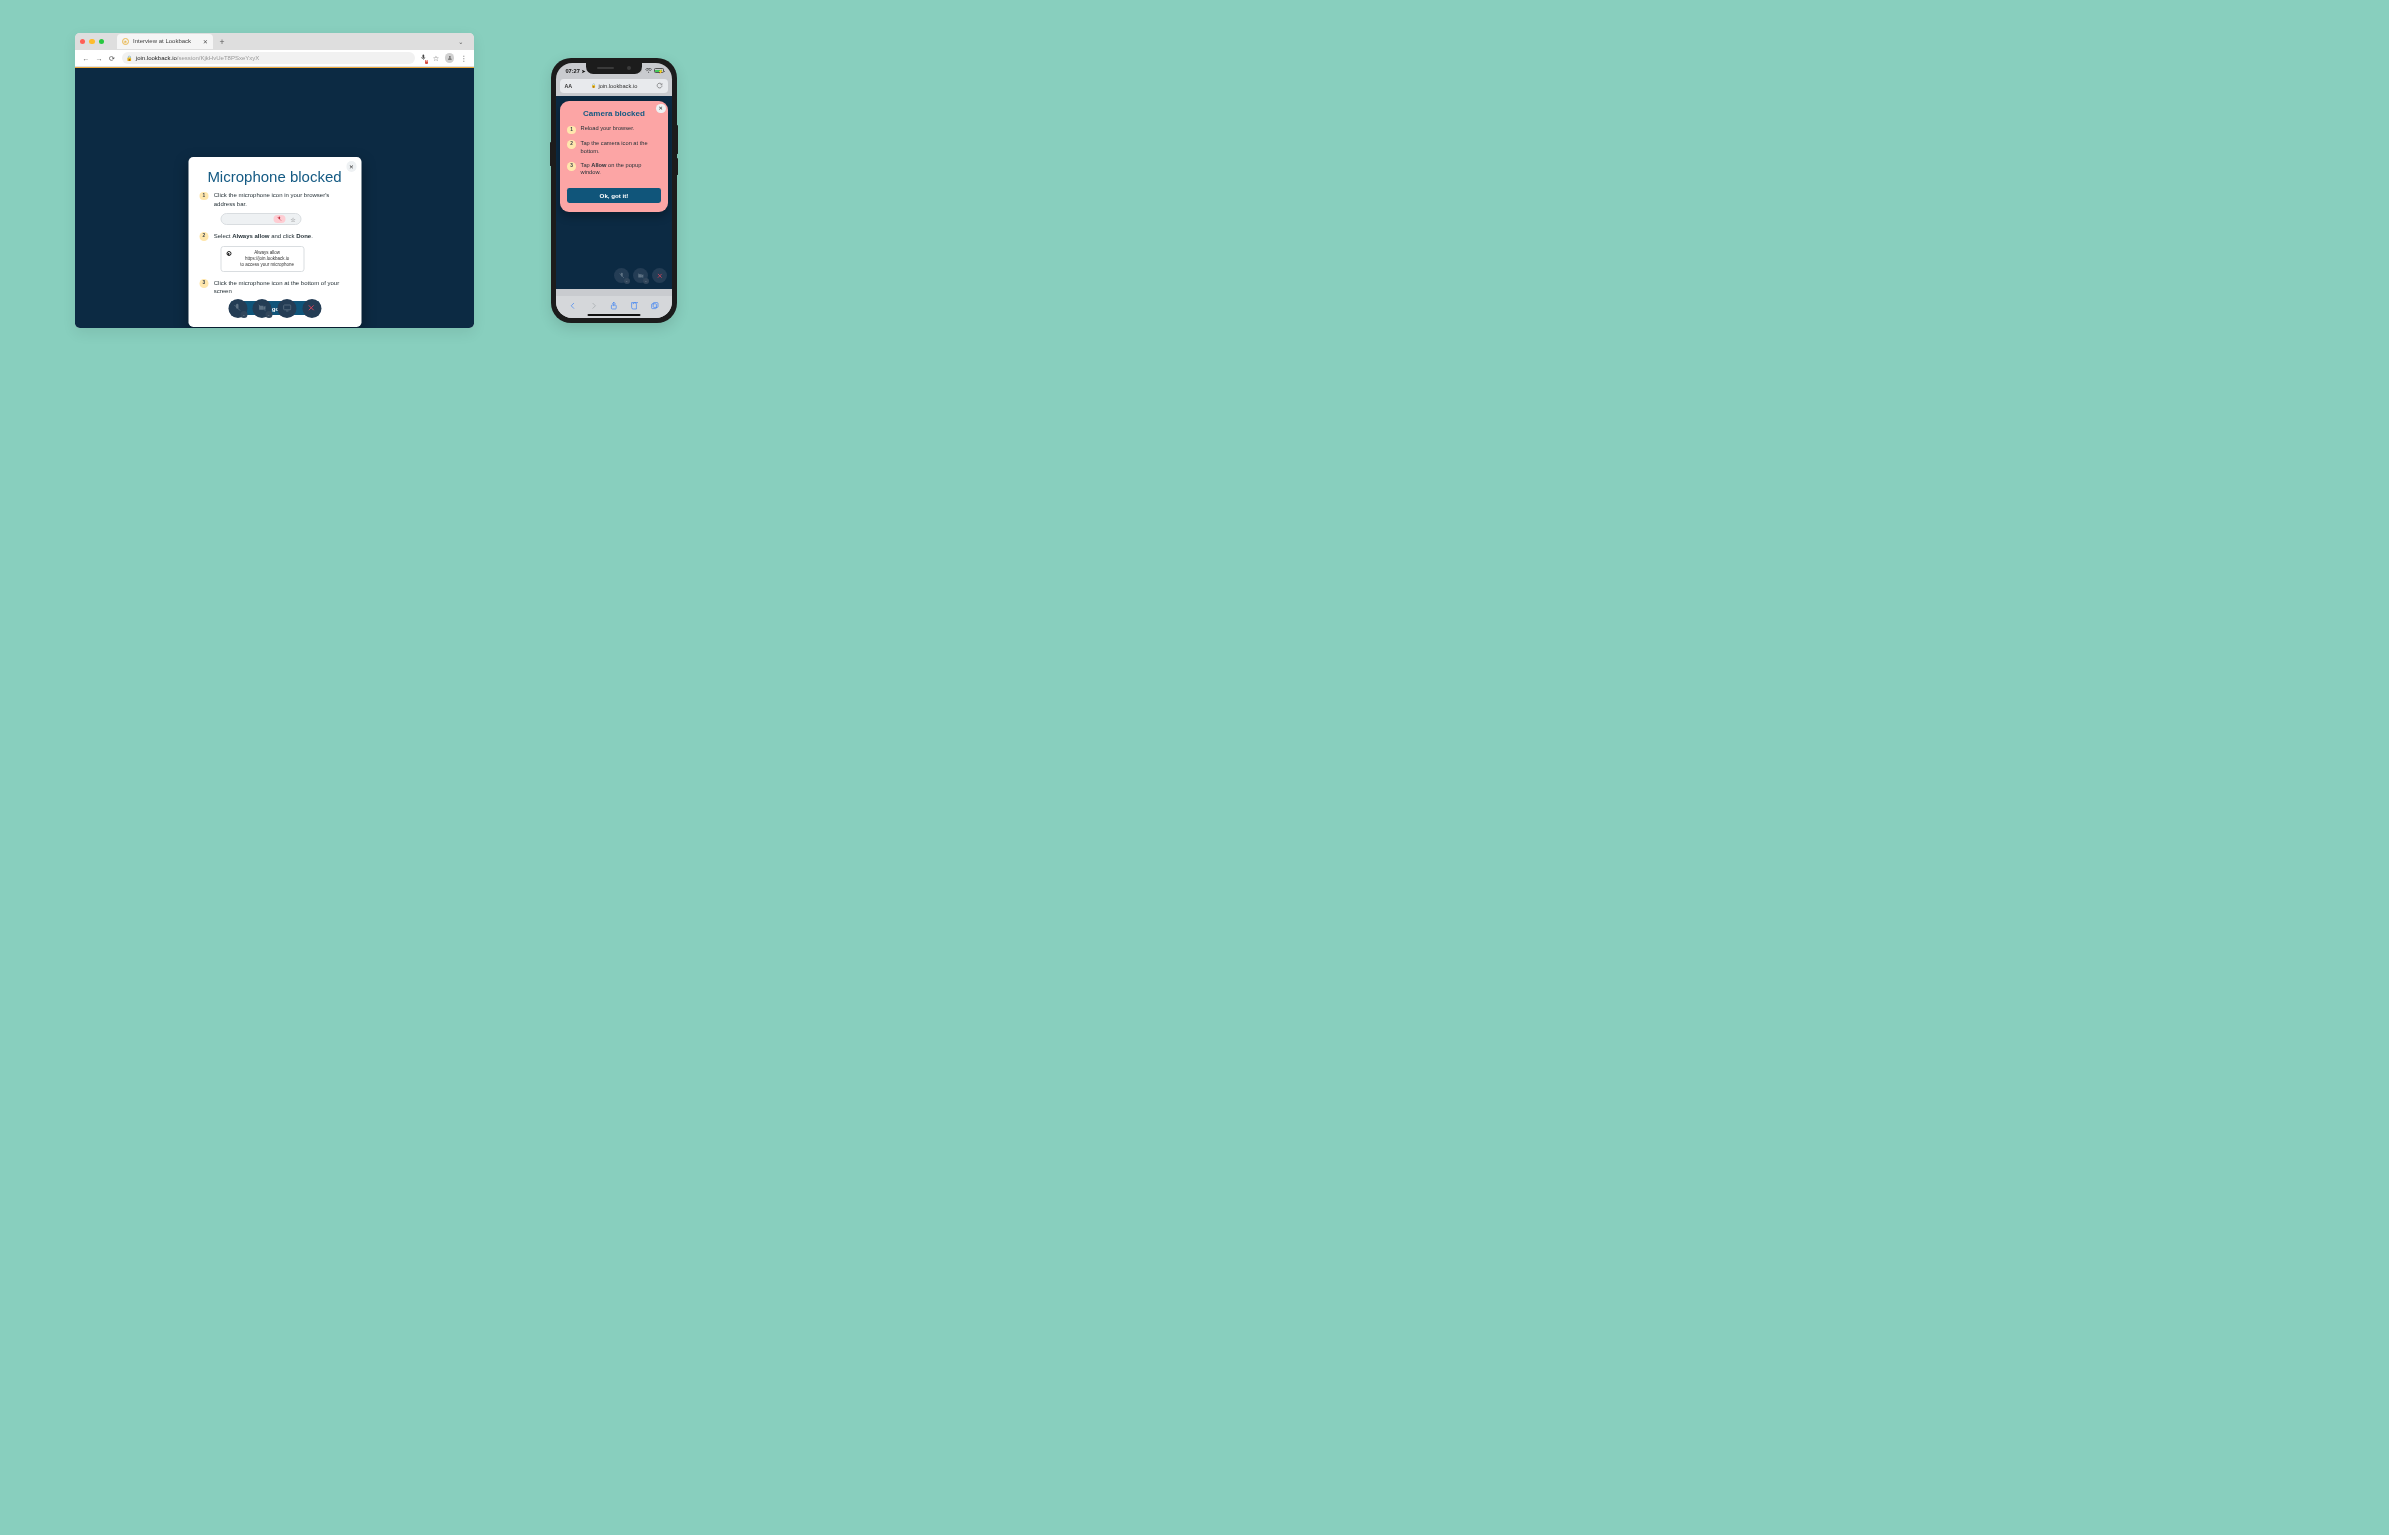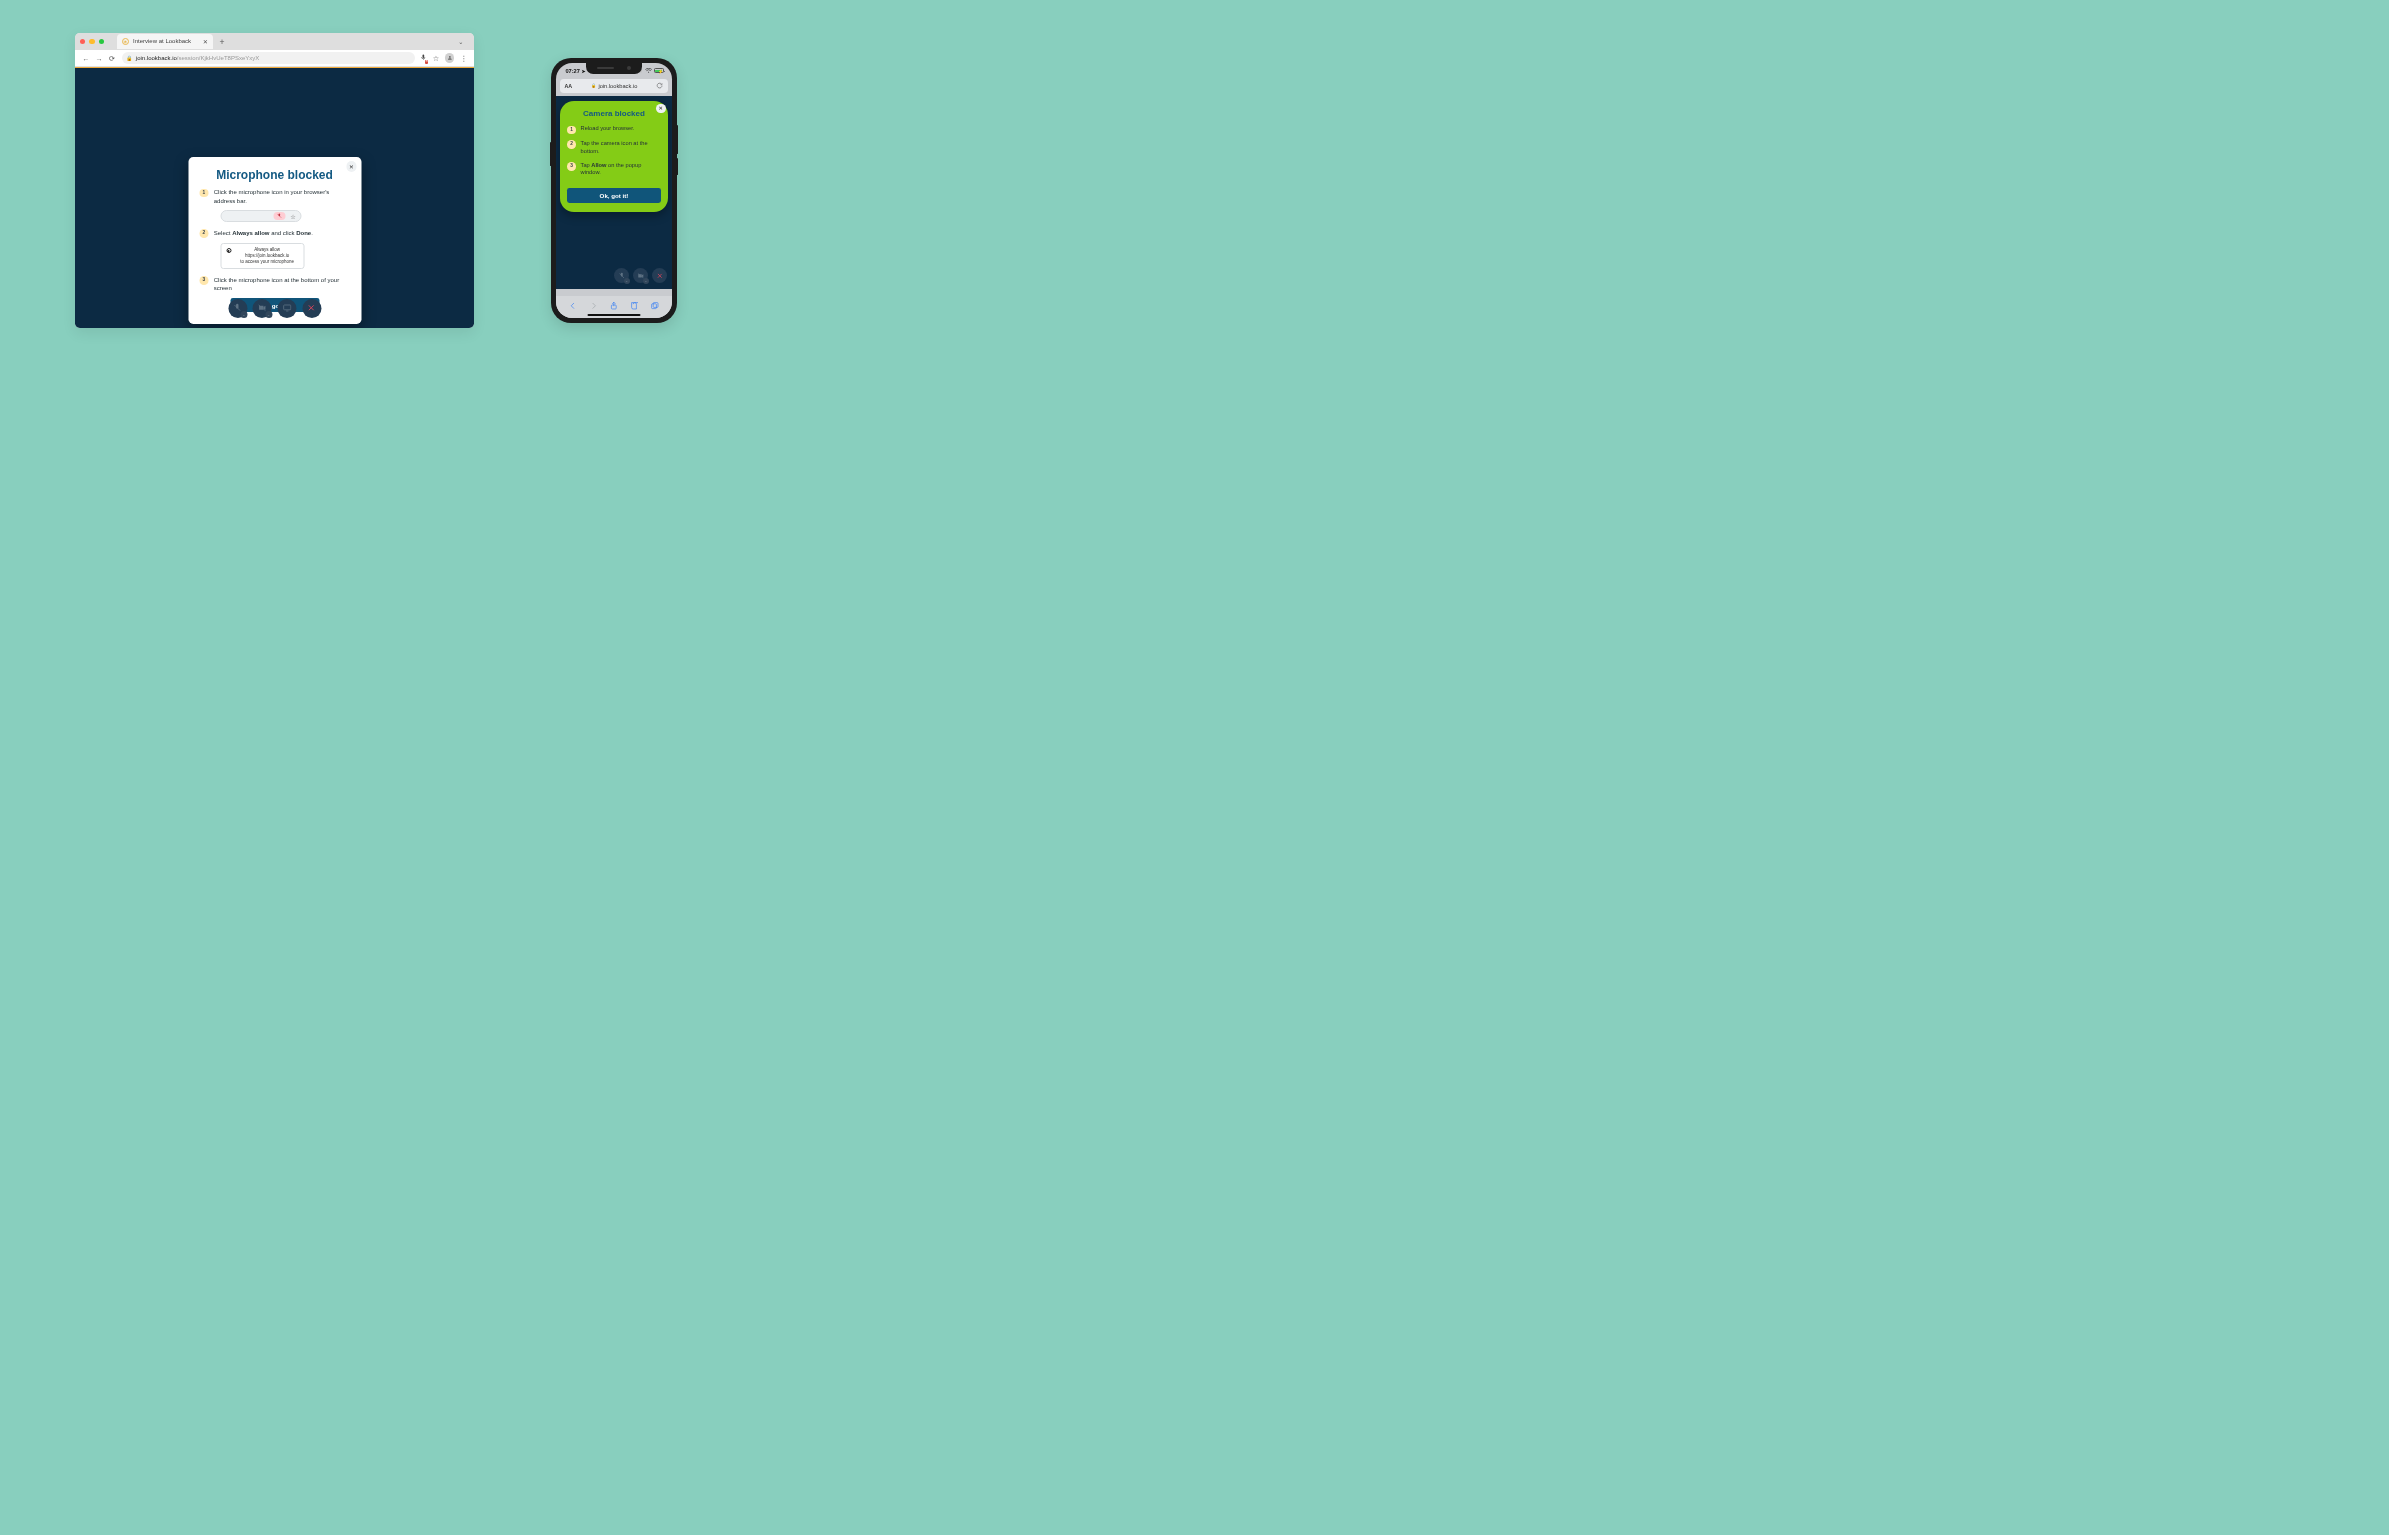--- a/index.html
+++ b/index.html
@@ -83,21 +83,21 @@
   .modal{
     position:absolute; left:50%; top:90px; transform:translateX(-50%);
     width:173px; background:#ffffff; border-radius:4.8px;
     padding:9.6px 11.5px 11.5px; box-shadow:0 5.7px 14.3px rgba(0,0,0,.35);
   }
   .modal .close{
     position:absolute; top:4.3px; right:4.3px; width:10.5px;height:10.5px;
     border-radius:50%; background:#eef1f3; display:flex;align-items:center;justify-content:center;
     color:#333; font-size:5.7px; cursor:pointer;
   }
-  .modal h2{ text-align:center; font-size:12px; color:#145a83; margin:1px 0 6.7px; font-weight:700;}
+  .modal h2{ text-align:center; font-size:15px; color:#145a83; margin:1px 0 6.7px; font-weight:400;}
   .step{ display:flex; gap:5.7px; margin-bottom:4.8px; font-size:6px; color:#263238; line-height:1.4;}
   .step-num{
     width:8.6px;height:8.6px;border-radius:50%; background:#ffe7ad; color:#38424b;
     font-size:4.8px; font-weight:600; display:flex;align-items:center;justify-content:center; flex-shrink:0; margin-top:0.5px;
   }
   .step b{font-weight:700;}
   .illust1{
     margin:2.9px 0 6.7px 21px; height:12.4px; width:81px; background:#eef1f3; border:0.5px solid #d9dde0; border-radius:6.7px;
     display:flex; align-items:center; justify-content:flex-end; gap:4.8px; padding-right:4.8px;
   }
@@ -150,21 +150,21 @@
   .batt .fill{position:absolute;left:0.5px;top:0.5px;bottom:0.5px;width:80%;background:#46c759;border-radius:0.5px;}
   .batt .bolt{position:absolute;left:3.3px;top:-0.5px;font-size:4.3px;color:#111;}
 
   .safari-url{ height:14.3px; margin:0 3.8px; background:#e8eaed; border-radius:3.8px; display:flex;align-items:center;justify-content:space-between; padding:0 4.8px; font-size:5.7px; color:#333;}
   .safari-url .aa{font-weight:700; font-size:5.3px;}
   .safari-url .mid{display:flex;align-items:center;gap:1.9px;}
   .safari-url .ref svg{width:7.2px;height:7.2px;stroke:#333;fill:none;stroke-width:1.5;}
 
   .mob-viewport{ margin:2.9px 0 0; height:193px; background:#0c2a43; position:relative;}
   .mob-modal{
-    position:absolute; left:3.8px; right:3.8px; top:4.8px; background:#84cc16; border-radius:14px; padding:7.6px 7.6px 8.6px;
+    position:absolute; left:3.8px; right:3.8px; top:4.8px; background:#fca5a5; border-radius:9px; padding:7.6px 7.6px 8.6px;
     box-shadow:0 3.8px 9.6px rgba(0,0,0,.3);
   }
   .mob-modal .close{ position:absolute; top:2.9px; right:2.9px; width:9.6px;height:9.6px;border-radius:50%;background:#eef1f3;display:flex;align-items:center;justify-content:center;font-size:5.3px;color:#333;cursor:pointer;}
   .mob-modal h2{ text-align:center; font-size:8px; color:#145a83; margin:1px 0 6.7px; font-weight:700;}
   .mob-step{ display:flex; gap:4.8px; margin-bottom:5.7px; font-size:5.7px; color:#263238; line-height:1.4;}
   .mob-ok{ width:100%; height:15.3px; background:#10557a;color:#fff;border:none;border-radius:2.4px;font-size:6.2px;font-weight:600;cursor:pointer; margin-top:4.8px;}
   .mob-icons{ position:absolute; bottom:5.7px; right:4.8px; display:flex; gap:3.8px;}
   .mcirc{ width:15.3px;height:15.3px;border-radius:50%;background:#243d55;display:flex;align-items:center;justify-content:center;position:relative;}
   .mcirc svg{fill:#5e7284;width:7.6px;height:7.6px;}
   .mcirc .mini-chev{ width:6.2px;height:6.2px;font-size:3.8px;}

